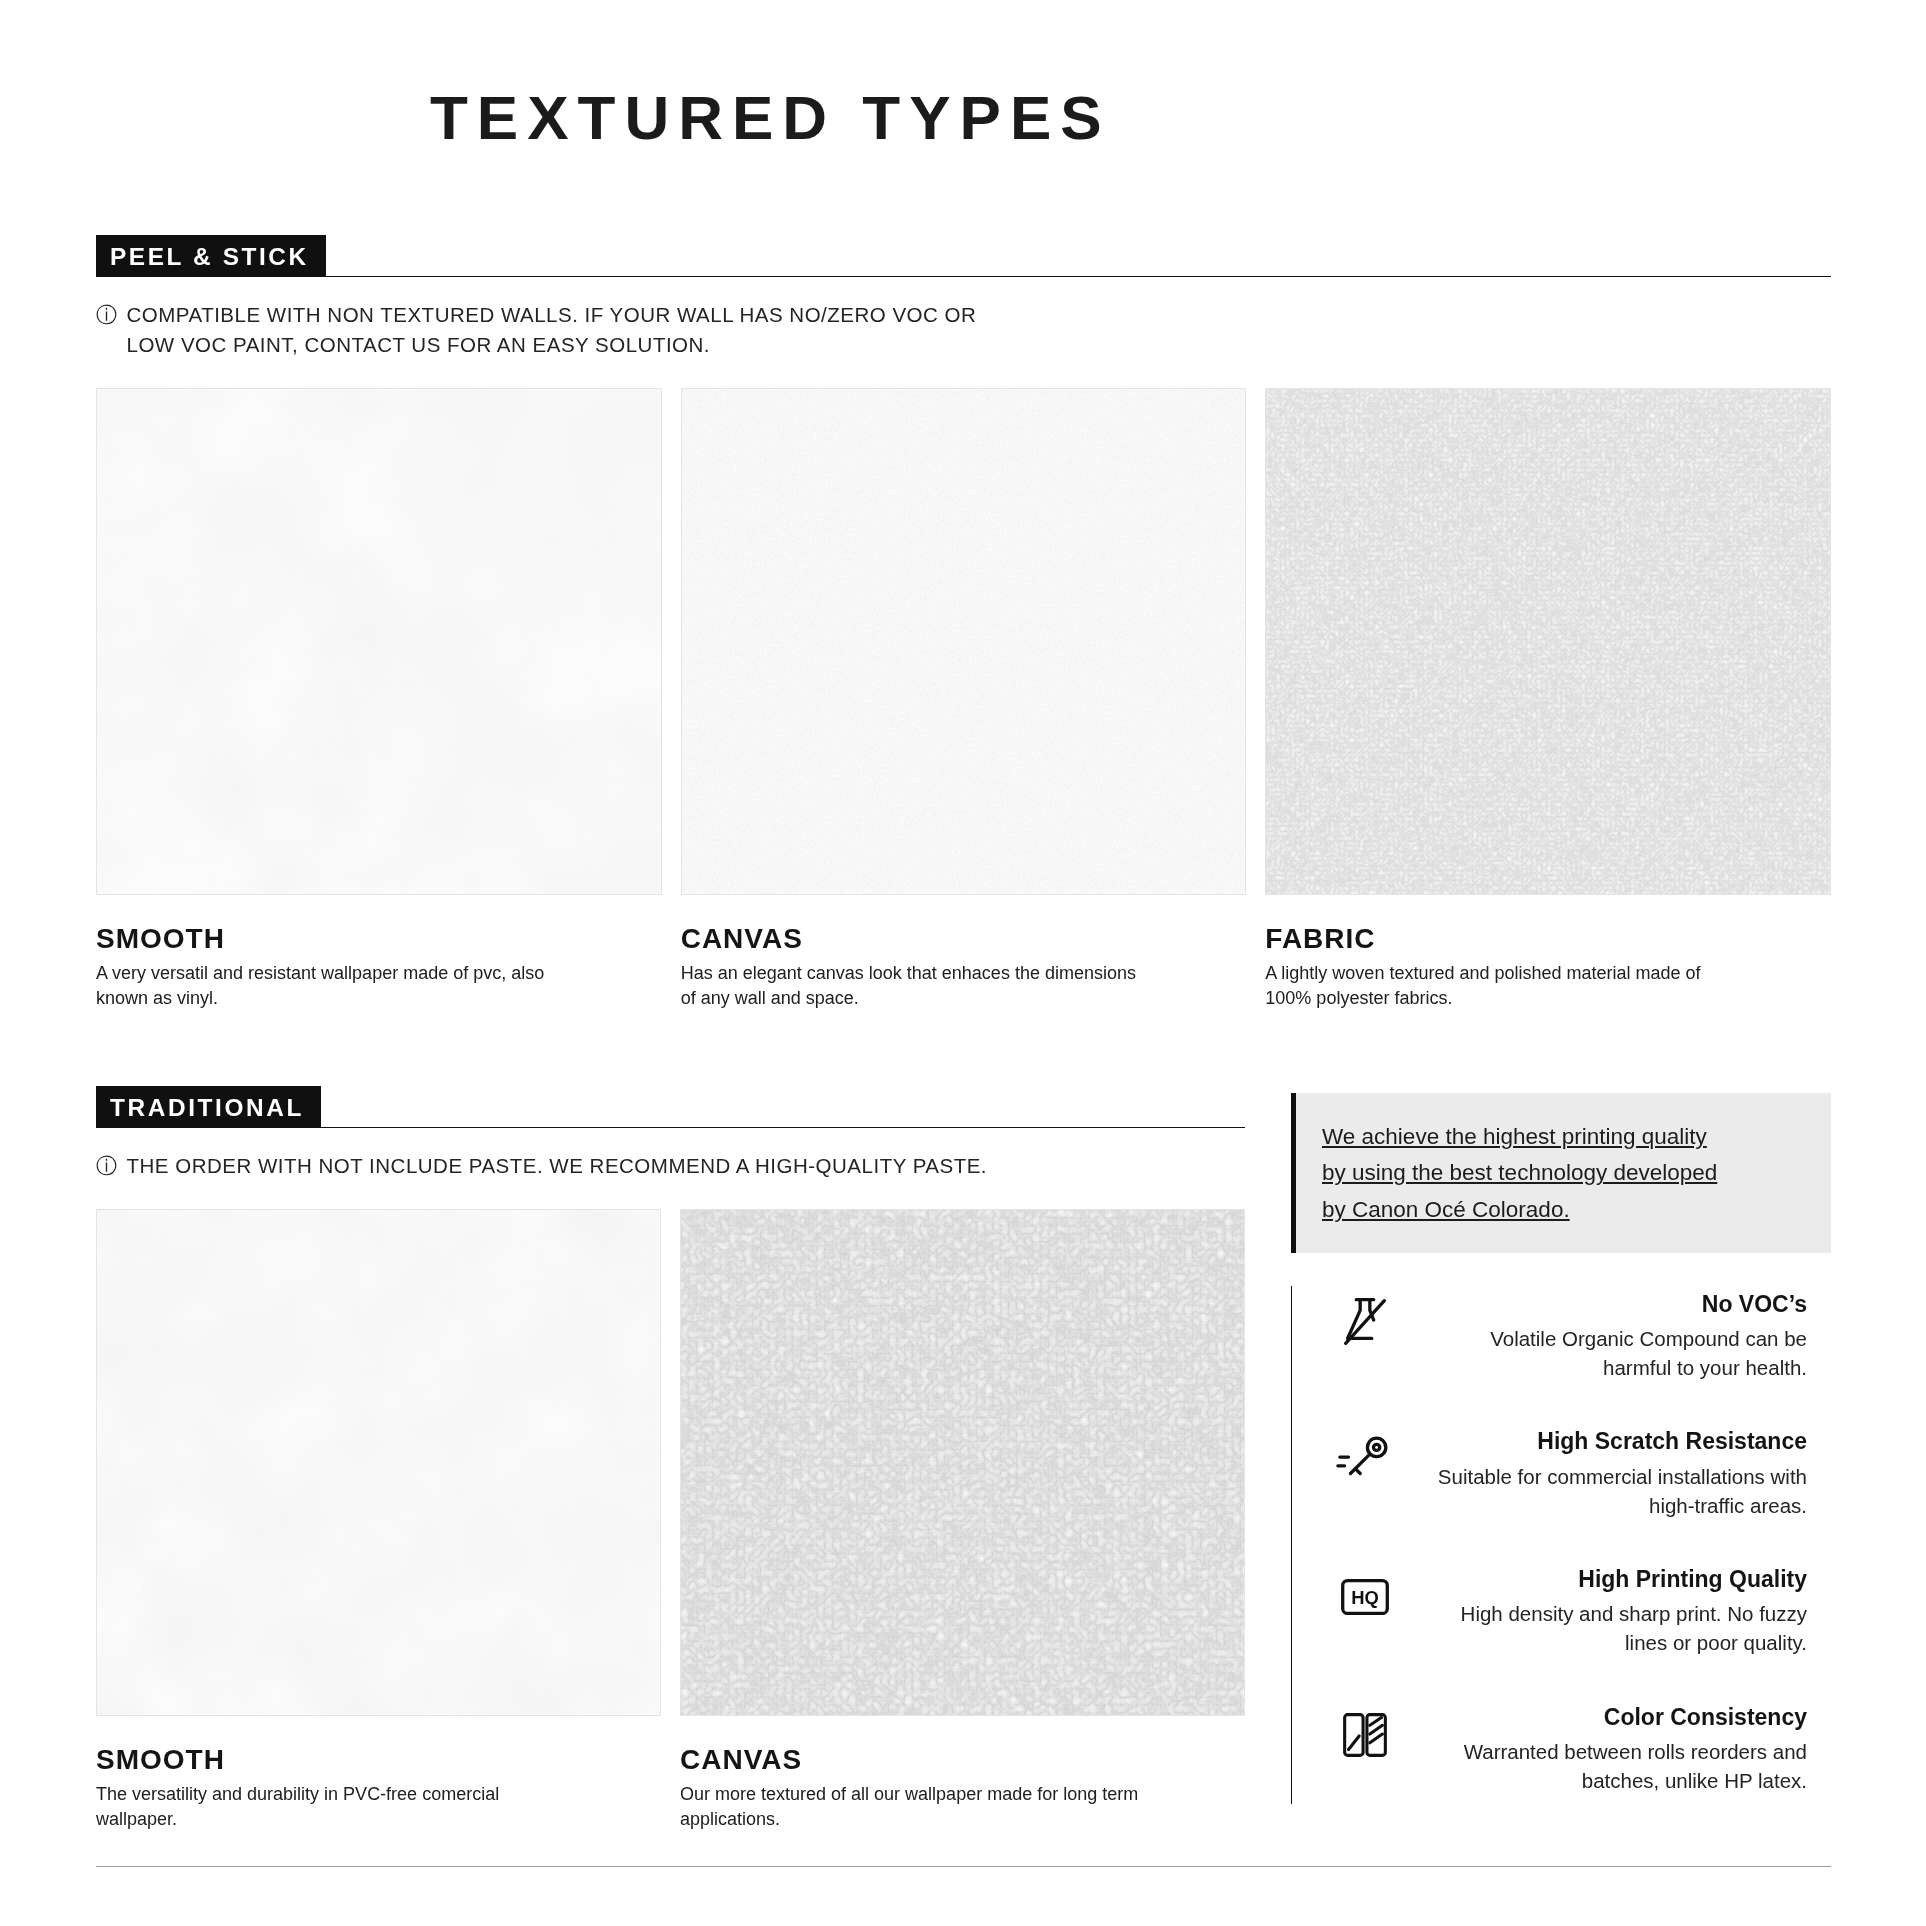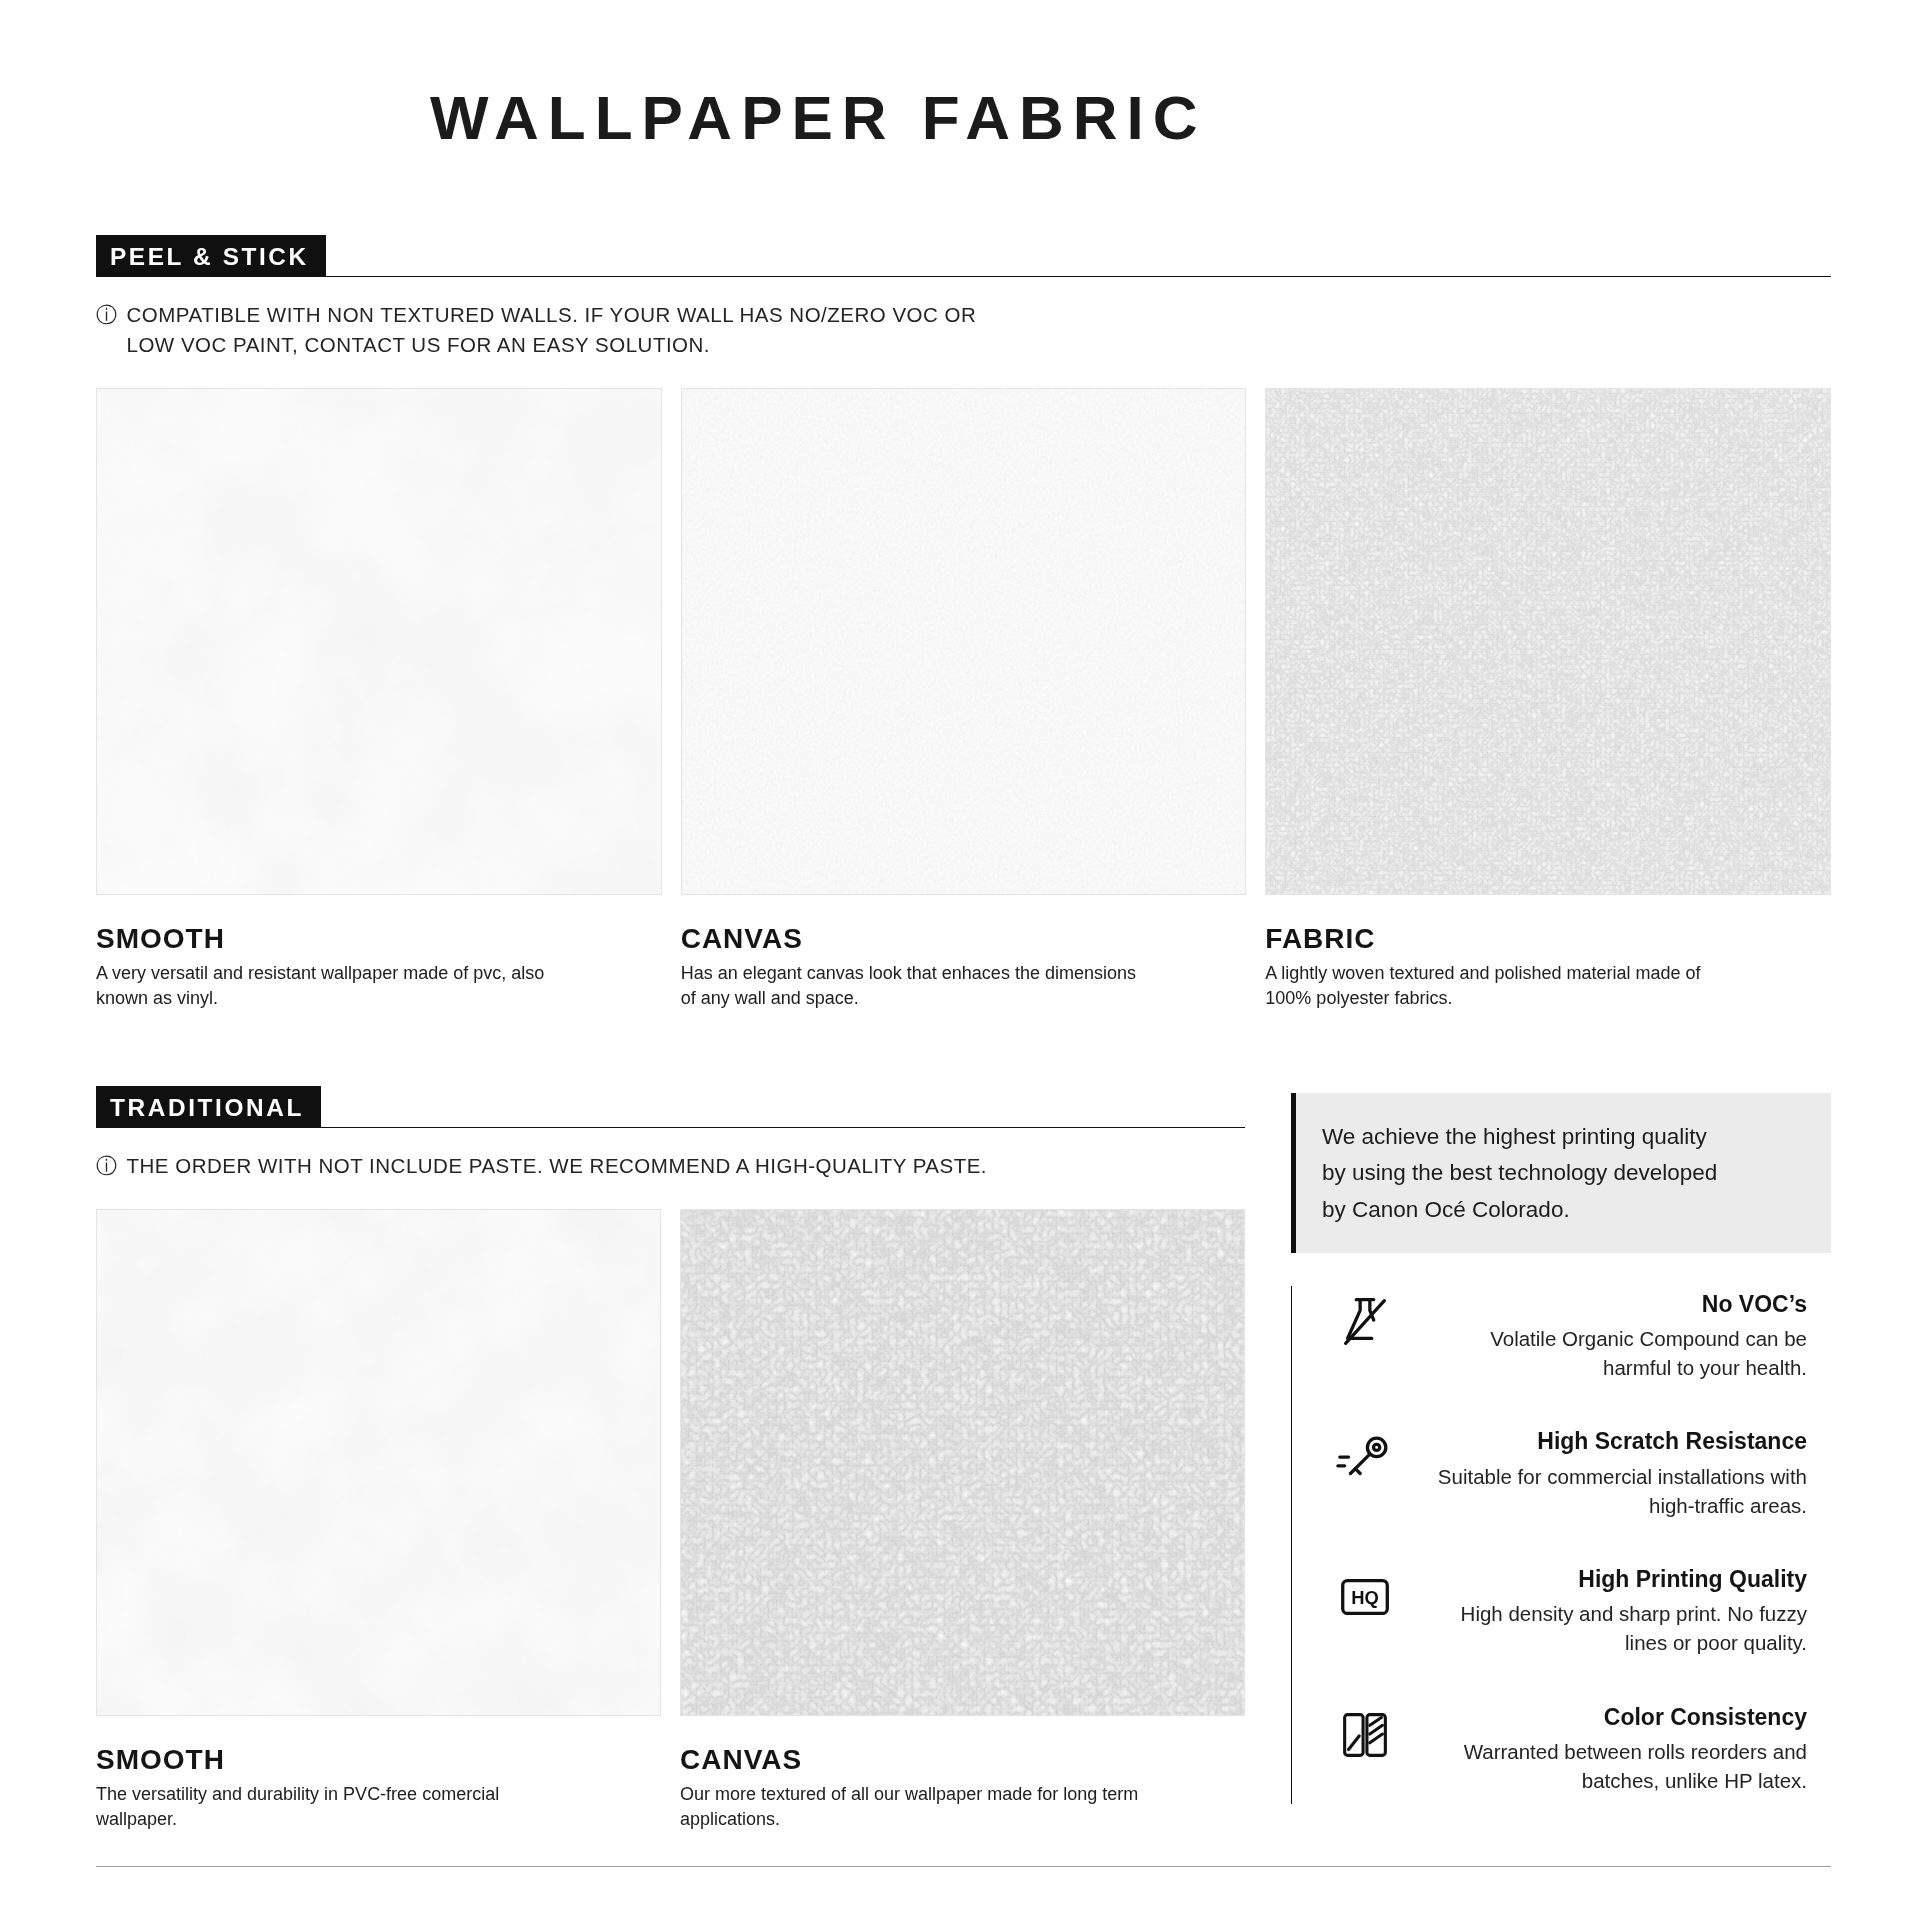--- a/index.html
+++ b/index.html
@@ -40,38 +40,38 @@
 
   .lower { display:flex; margin-top:49px; align-items:flex-start; }
   .left-col { width:1149px; flex:0 0 1149px; }
   .right-col { flex:1; margin-left:46px; }
 
   .quote {
     background:#ebebeb; border-left:5.8px solid #101010;
     padding:26px 27px 24.4px 26px; margin-top:33px;
     font-size:22.5px; line-height:1.62; color:#1c1c1c;
   }
-  .quote .quote-text { max-width:411px; }
+  .quote .quote-text { max-width:411px;text-decoration:underline; }
 
   .features { margin-top:33px; border-left:1.9px solid #101010; padding:5.1px 0 9px 42px;text-align:right; }
   .feature { display:flex; margin-bottom:46px; }
   .feature:last-child { margin-bottom:0; }
   .feature-icon { flex:0 0 62px; width:62px; height:62px; margin-right:26px; }
   .feature-icon svg { width:62px; height:62px; display:block; }
   .feature-title { font-size:23px; font-weight:700; color:#141414; }
   .feature-desc { margin-top:6.4px; font-size:20.5px; line-height:1.42; color:#242424; max-width:385px; }
 
   .bottom-rule { position:absolute; left:96px; top:1866px; width:1735px; border-top:1.3px solid #9c9c9c; }
 </style>
 </head>
 <body>
 
 <div class="page">
 
-  <h1 class="title">WALLPAPER FABRIC</h1>
+  <h1 class="title">TEXTURED TYPES</h1>
 
   <section>
     <div class="section-head head-peel">
       <div class="section-label">PEEL &amp; STICK</div>
       <div class="rule"></div>
     </div>
 
     <p class="note">
       <span class="info-icon">ⓘ</span>
       <span class="note-text">COMPATIBLE WITH NON TEXTURED WALLS. IF YOUR WALL HAS NO/ZERO VOC OR LOW VOC PAINT, CONTACT US FOR AN EASY SOLUTION.</span>

